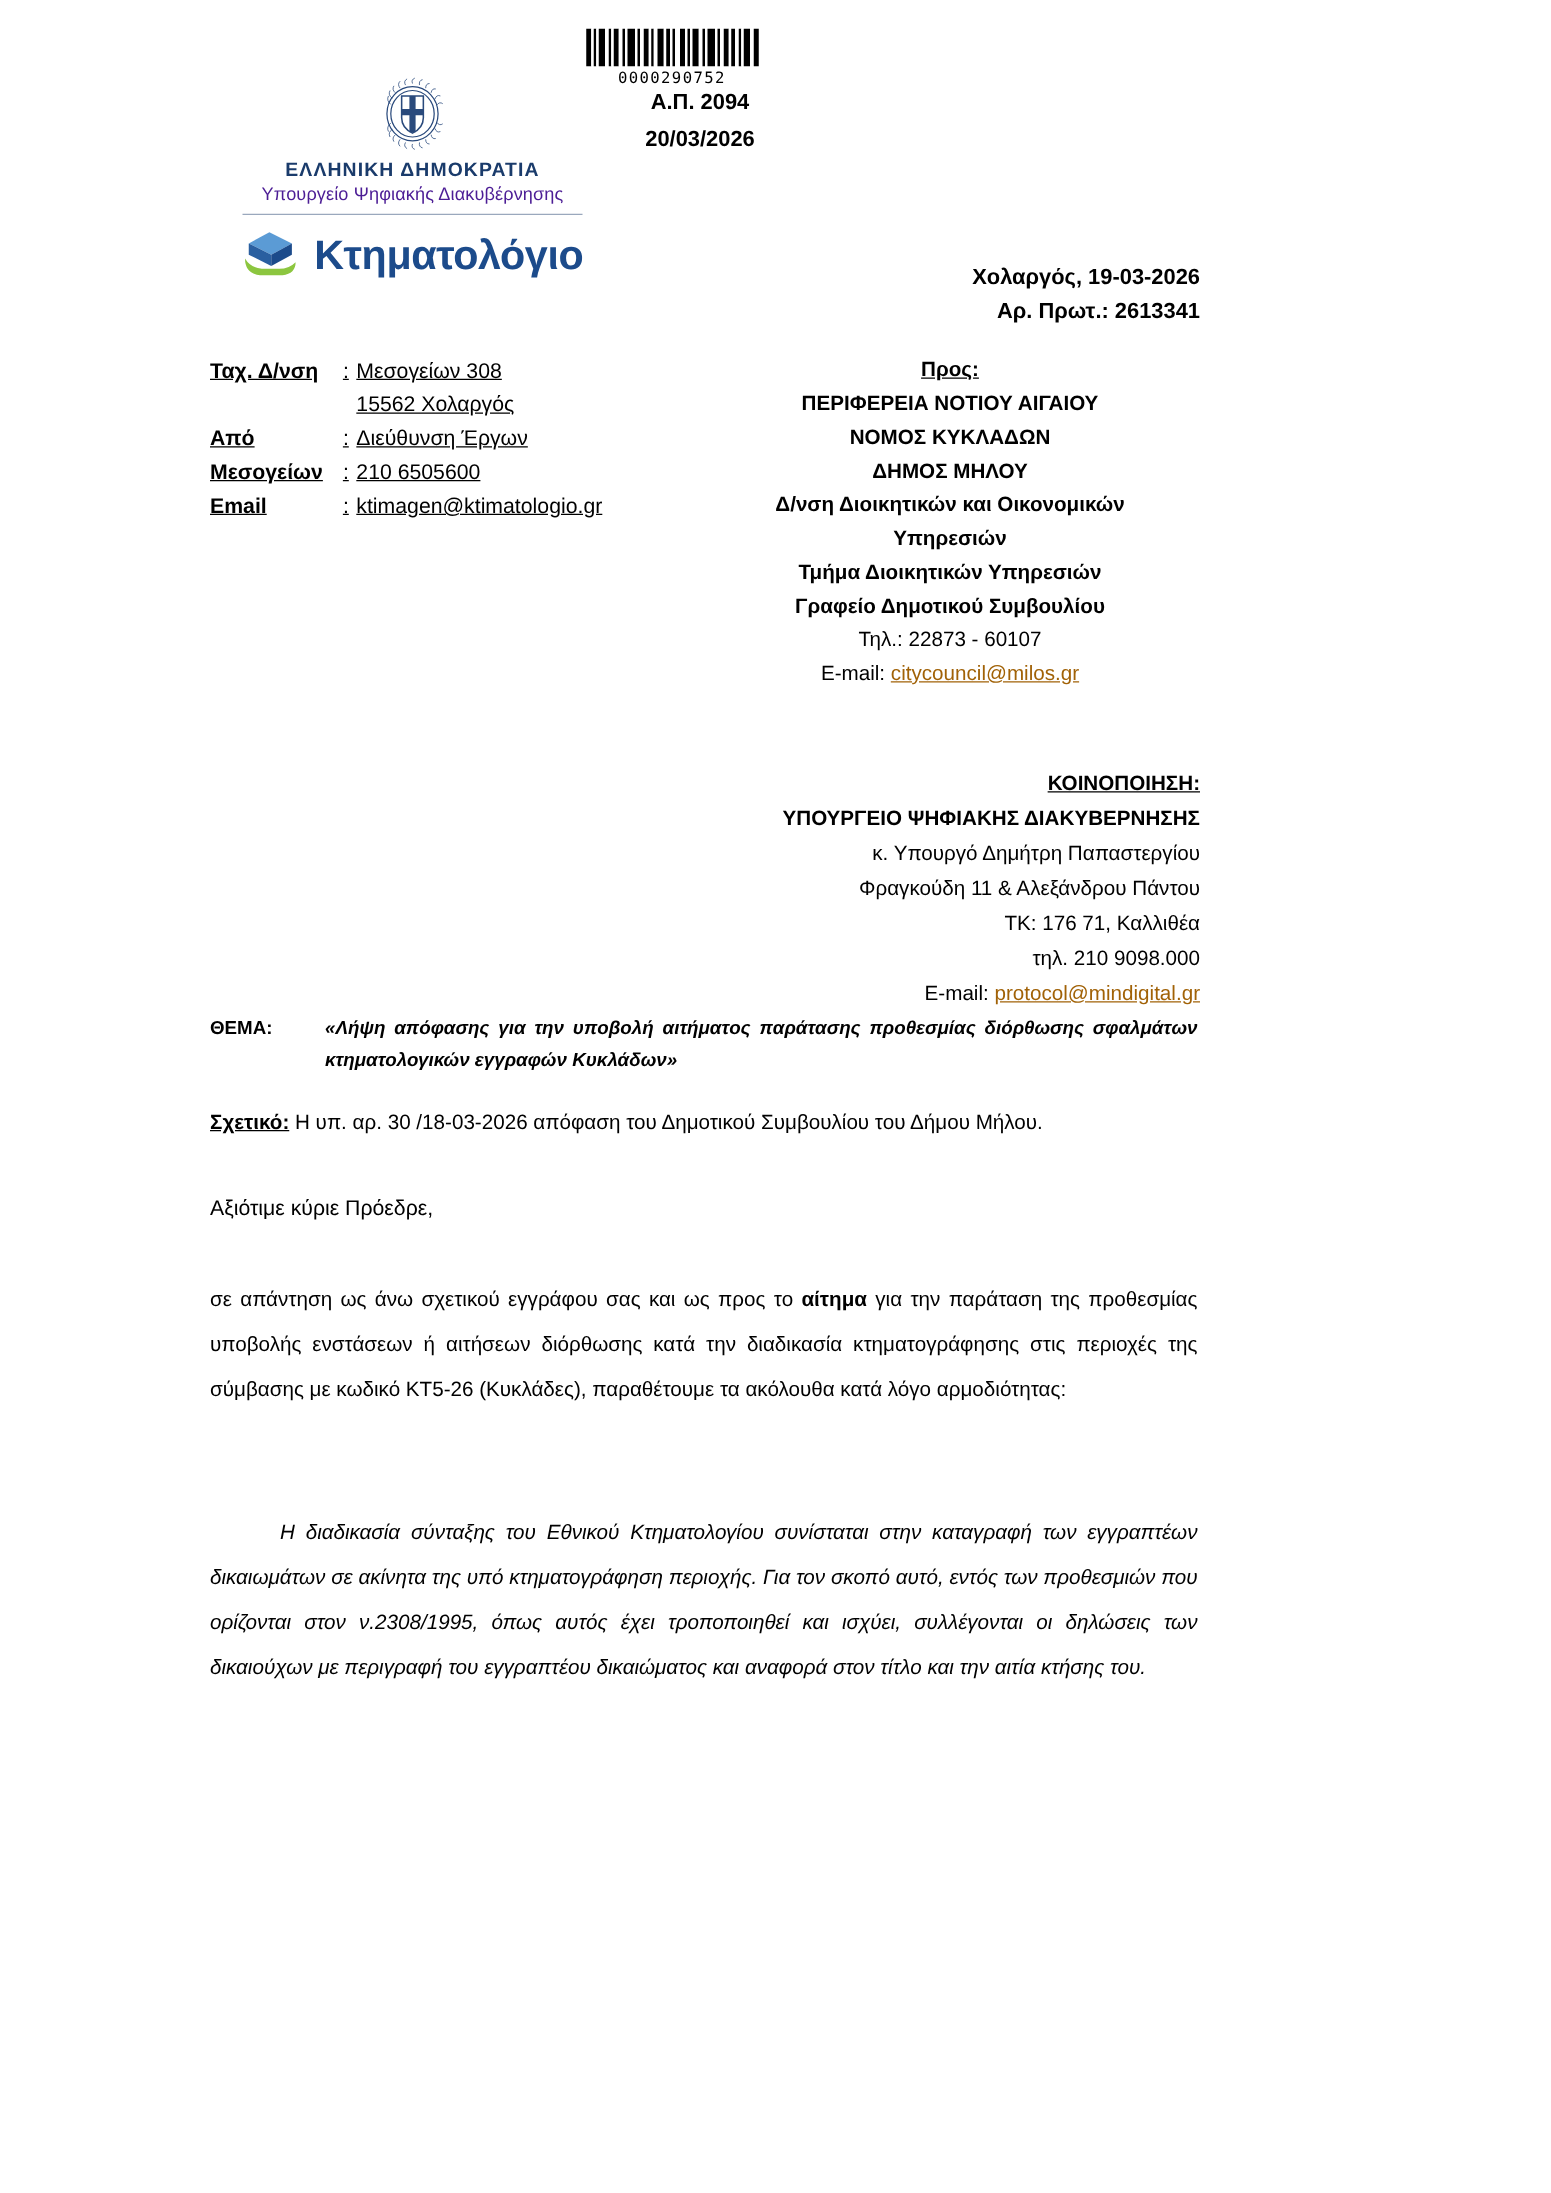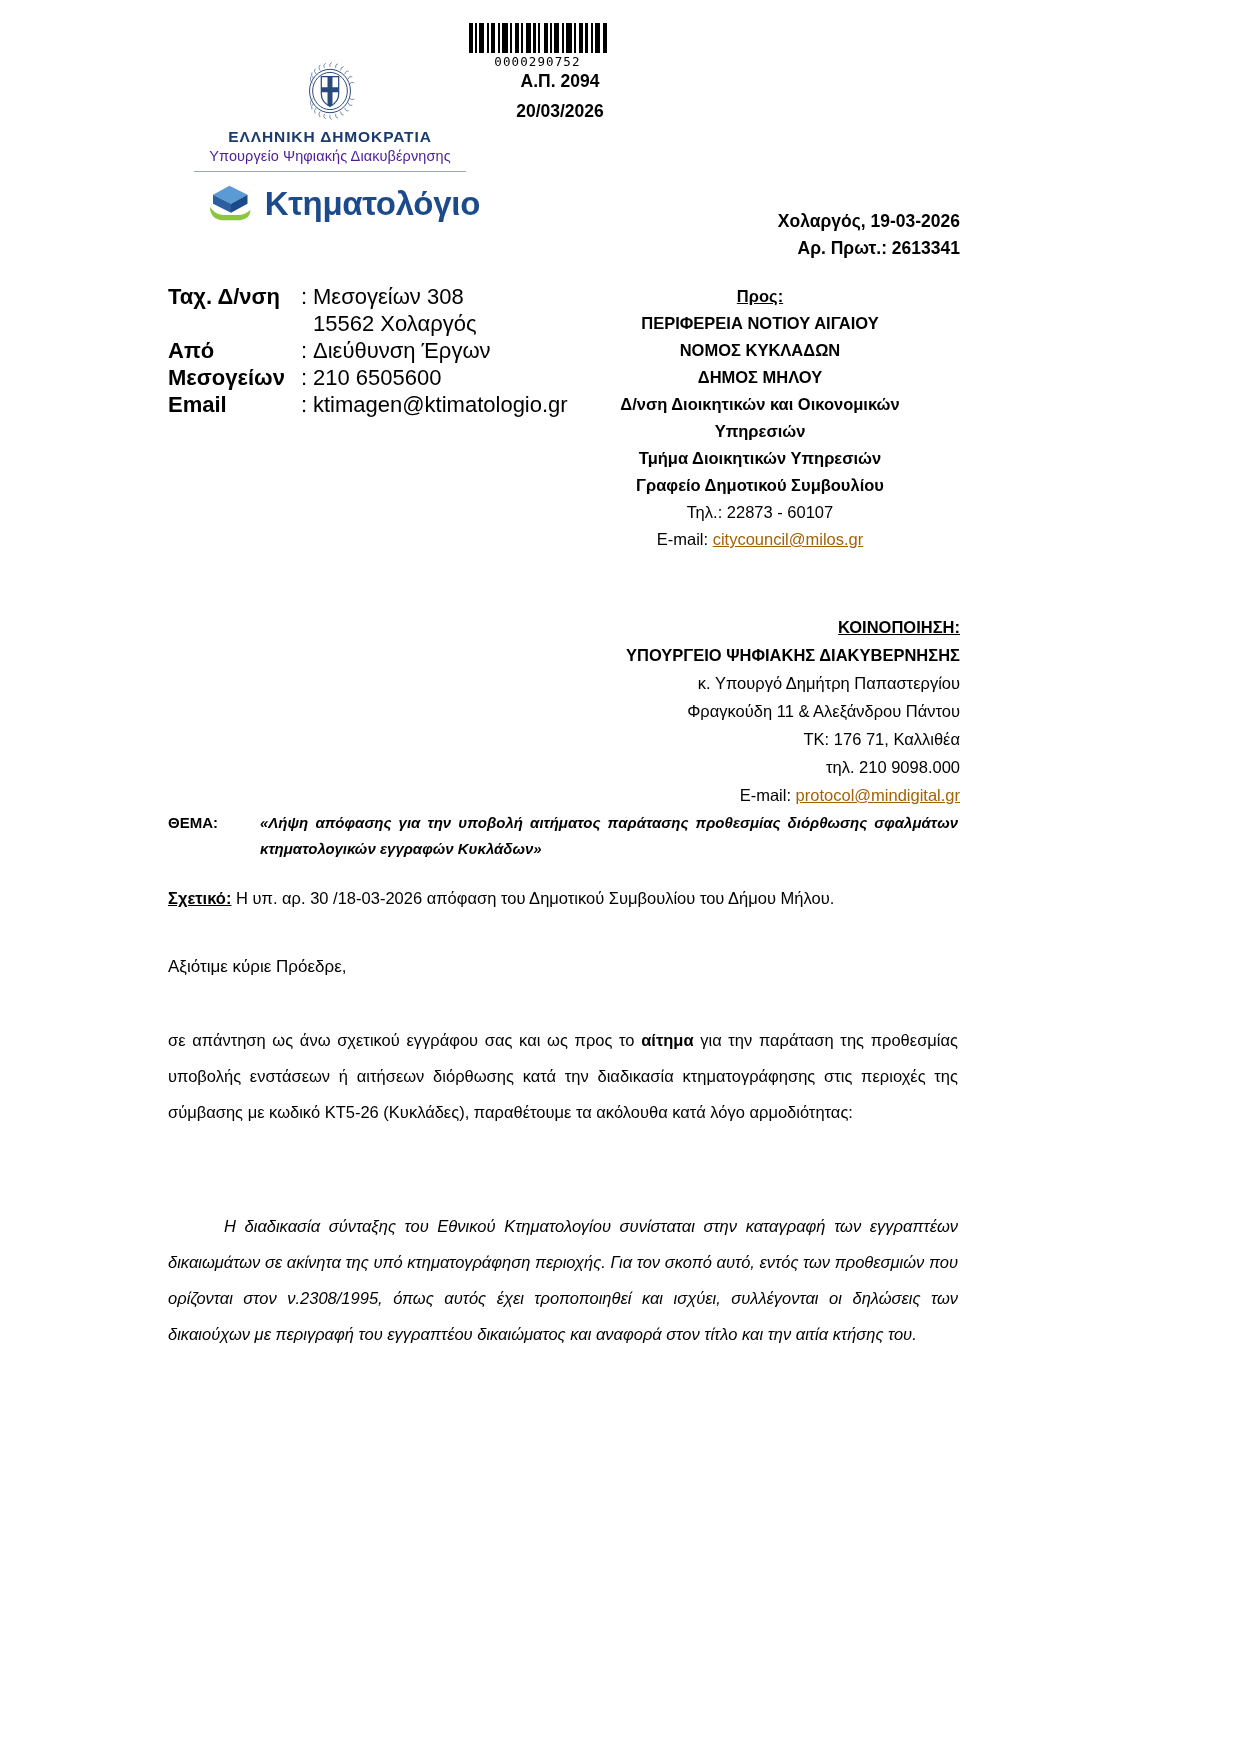--- a/index.html
+++ b/index.html
@@ -94,21 +94,21 @@
   }
   .lh-rule {
     height: 1px;
     background: #9aa8bd;
     margin: 7px 14px 0 14px;
   }
   .brand {
     margin-top: 9px;
     display: flex;
     align-items: center;
-    justify-content: flex-end;
+    justify-content: center;
     gap: 10px;
   }
   .brand-mark {
     width: 48px;
     height: 44px;
     flex: none;
   }
   .brand-text {
     font-family: "Liberation Sans", sans-serif;
     font-weight: bold;
@@ -130,22 +130,23 @@
     font-size: 17.5px;
     line-height: 27px;
   }
 
   
   .sender {
     position: absolute;
     top: 283px;
     left: 168px;
     font-family: "Liberation Sans", sans-serif;
-    font-size: 22px;
+    font-size: 17px;
     line-height: 27px;
+    text-decoration: underline;
   }
   .sender table { border-collapse: collapse; }
   .sender td { padding: 0; vertical-align: top; white-space: nowrap; }
   .sender .lbl { font-weight: bold; padding-right: 16px; }
   .sender .sep { padding-right: 6px; }
   .sender .val { }
 
   
   .recipient {
     position: absolute;

